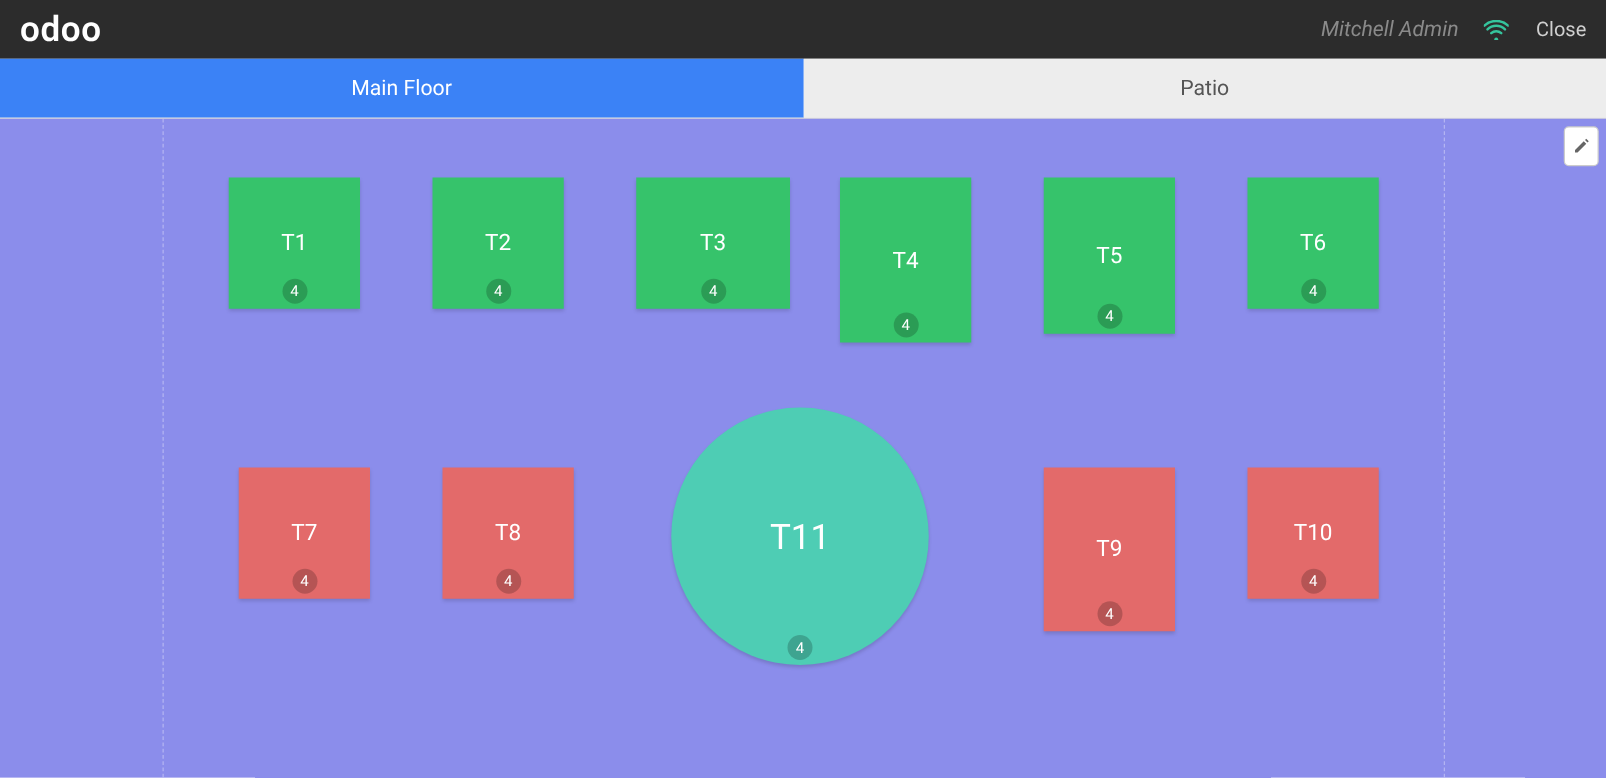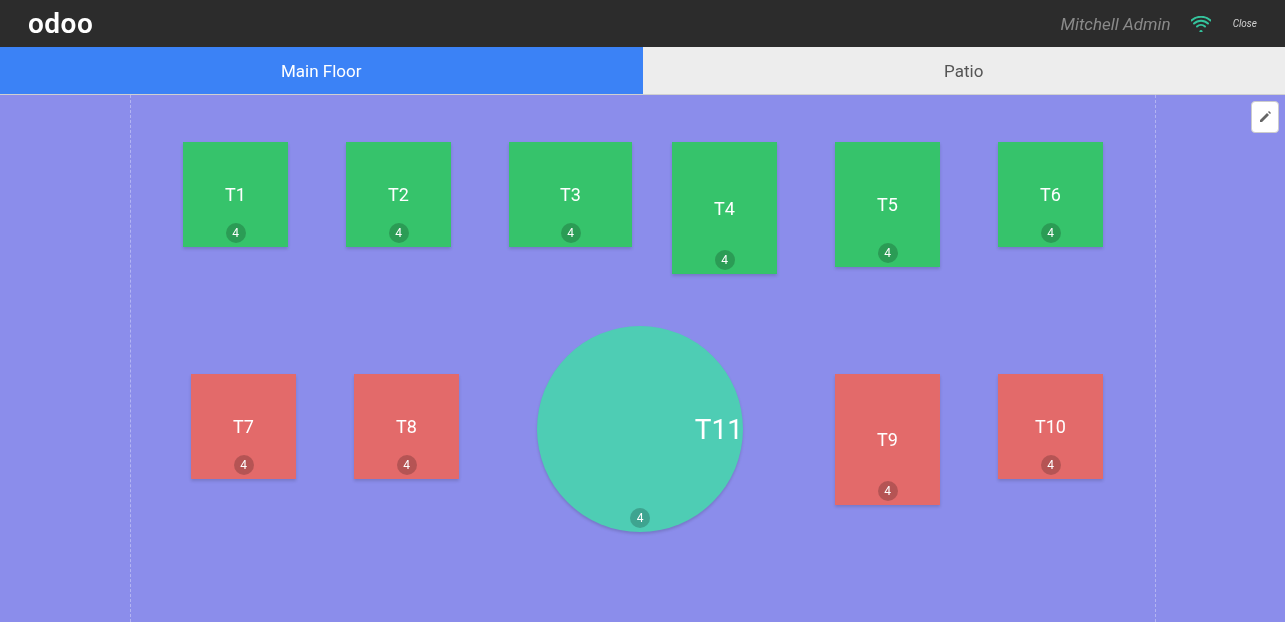--- a/index.html
+++ b/index.html
@@ -4,29 +4,29 @@
   <style>
     * { box-sizing: border-box; margin: 0; padding: 0; }
     html, body { width: 1285px; height: 622px; overflow: hidden; font-family: -apple-system, BlinkMacSystemFont, "Segoe UI", Roboto, Helvetica, Arial, sans-serif; }
     
     
     .header {
       height: 47px;
       background: #2c2c2c;
       display: flex;
       align-items: center;
-      padding: 0 28px;
+      padding: 0 16px;
       color: #fff;
     }
     .logo { font-size: 28px; font-weight: 600; letter-spacing: 0.5px; color: #fff; display: flex; align-items: center; }
     .logo-text { font-family: inherit; }
     .header-spacer { flex: 1; }
     .username { color: #8a8a8a; font-style: italic; font-size: 17px; margin-right: 20px; }
     .wifi-icon { color: #35c49d; margin-right: 22px; display: flex; align-items: center; }
-    .close-btn { color: #d0d0d0; font-size: 10px; cursor: pointer; font-style: italic; }
+    .close-btn { color: #d0d0d0; font-size: 16px; cursor: pointer; }
     
     
     .floor-tabs { display: flex; height: 48px; border-bottom: 1px solid #d0d0d0; }
     .floor-tab {
       flex: 1;
       display: flex;
       align-items: center;
       justify-content: center;
       font-size: 17px;
       cursor: pointer;
@@ -55,21 +55,21 @@
       display: flex;
       align-items: center;
       justify-content: center;
       color: #fff;
       font-size: 18px;
       cursor: pointer;
       box-shadow: 0 2px 3px rgba(0,0,0,0.15);
     }
     .table.green { background: #36c36b; }
     .table.red { background: #e36a6a; }
-    .table.teal { background: #4ecdb4; justify-content: flex-end; }
+    .table.teal { background: #4ecdb4; }
     .table.round { border-radius: 50%; }
     .table-label { z-index: 2; }
     .table.round.big .table-label { font-size: 28px; }
     .seat-badge {
       position: absolute;
       bottom: 4px;
       left: 50%;
       transform: translateX(-50%);
       width: 20px;
       height: 20px;

